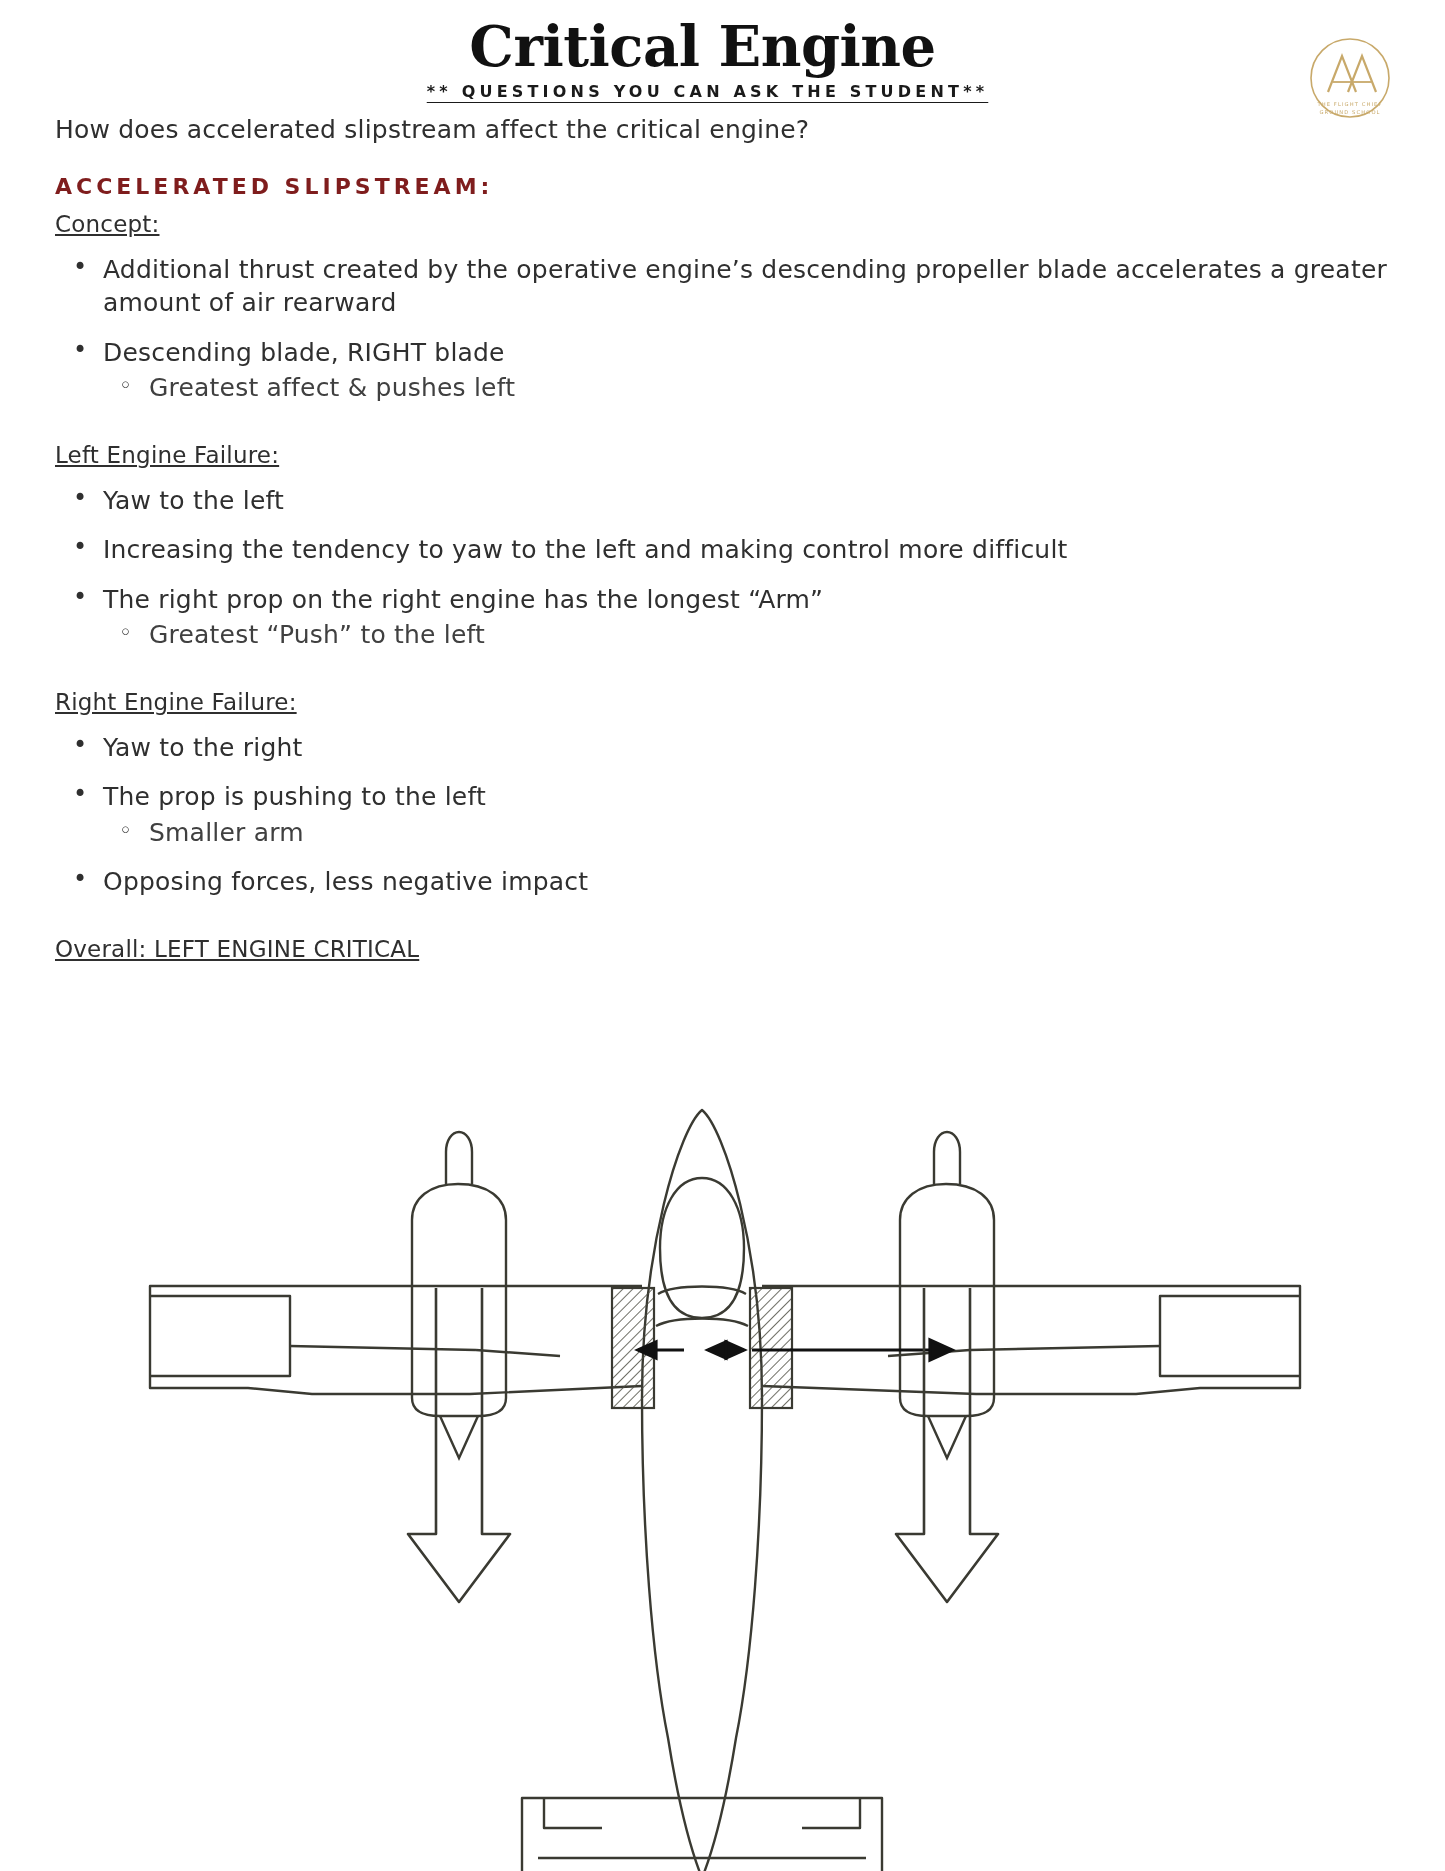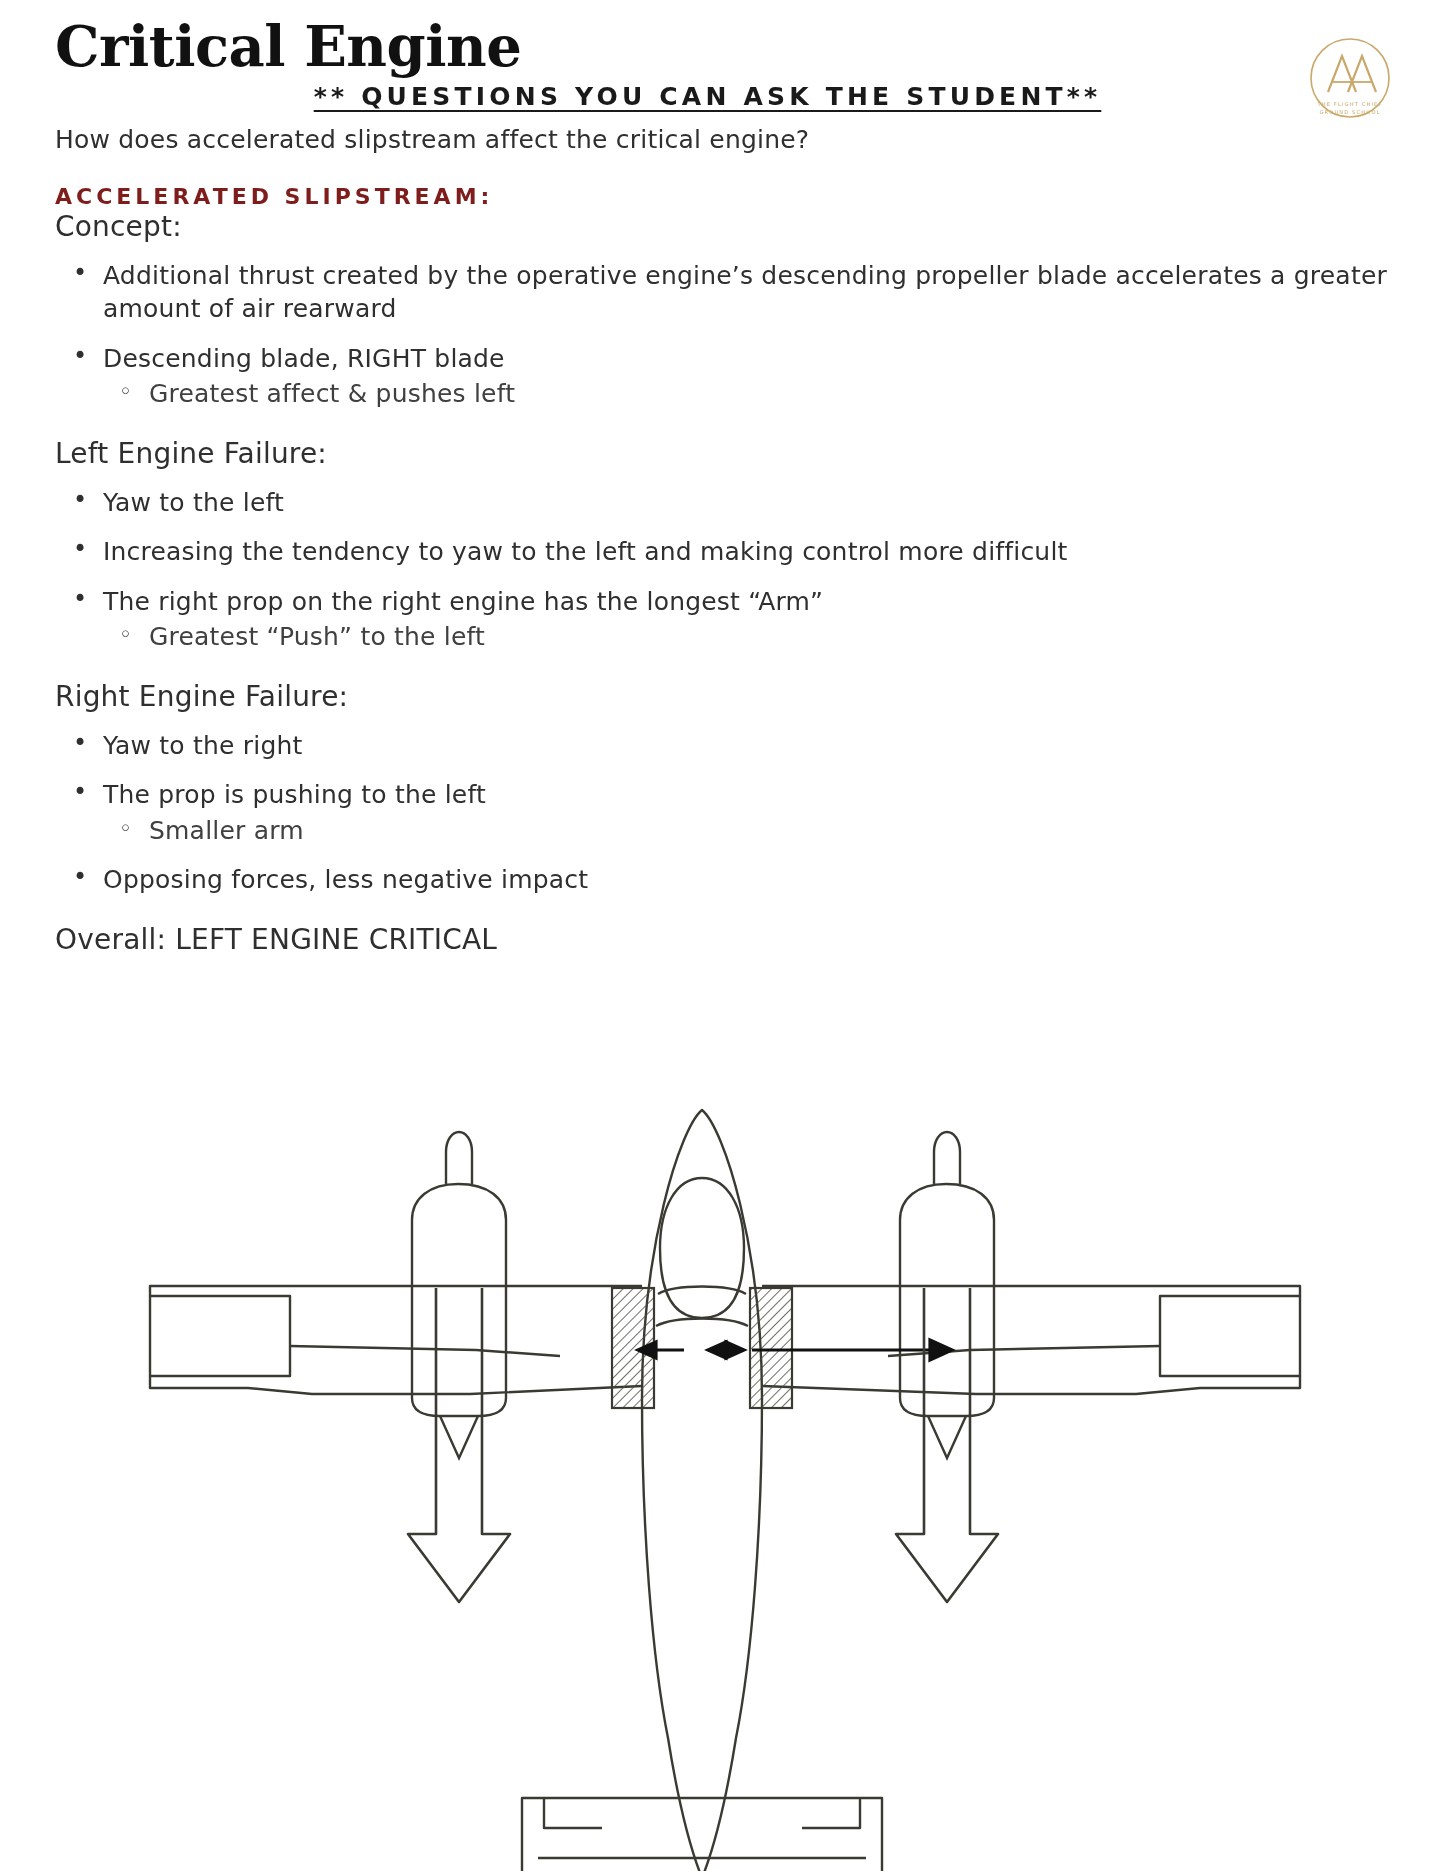--- a/index.html
+++ b/index.html
@@ -28,32 +28,33 @@
     position: absolute;
     top: 12px;
     right: 42px;
     width: 105px;
     height: 105px;
   }
   .logo svg { display: block; }
 
   
   .title {
+    text-align: center;
     font-family: "DejaVu Serif", serif;
     font-weight: bold;
     font-size: 56px;
     letter-spacing: -0.5px;
     line-height: 1.0;
     margin: 18px 0 0 0;
     color: #111111;
     padding-right: 40px;
   }
   .subtitle {
     text-align: center;
-    font-size: 25px;
+    font-size: 16px;
     font-weight: bold;
     letter-spacing: 4.2px;
     margin-top: 8px;
     color: #1a1a1a;
     padding-right: 30px;
   }
   .subtitle span.u {
     text-decoration: underline;
     text-underline-offset: 5px;
   }
@@ -69,24 +70,25 @@
   
   .section-head {
     font-size: 22px;
     font-weight: bold;
     letter-spacing: 4px;
     margin-top: 30px;
     margin-left: 0px;
     color: #7f1d1d;
   }
   .lead {
-    font-size: 28px;
-    margin-top: 1px;
-    color: #2f2f2f;
-    letter-spacing: 0.2px;
+    font-size: 23px;
+    margin-top: 12px;
+    color: #2f2f2f;
+    letter-spacing: 0.2px;
+    text-decoration: underline;
   }
   ul.lvl1 {
     list-style: none;
     margin: 2px 0 0 0;
     padding: 0;
   }
   ul.lvl1 > li {
     position: relative;
     font-size: 25px;
     line-height: 1.33;

